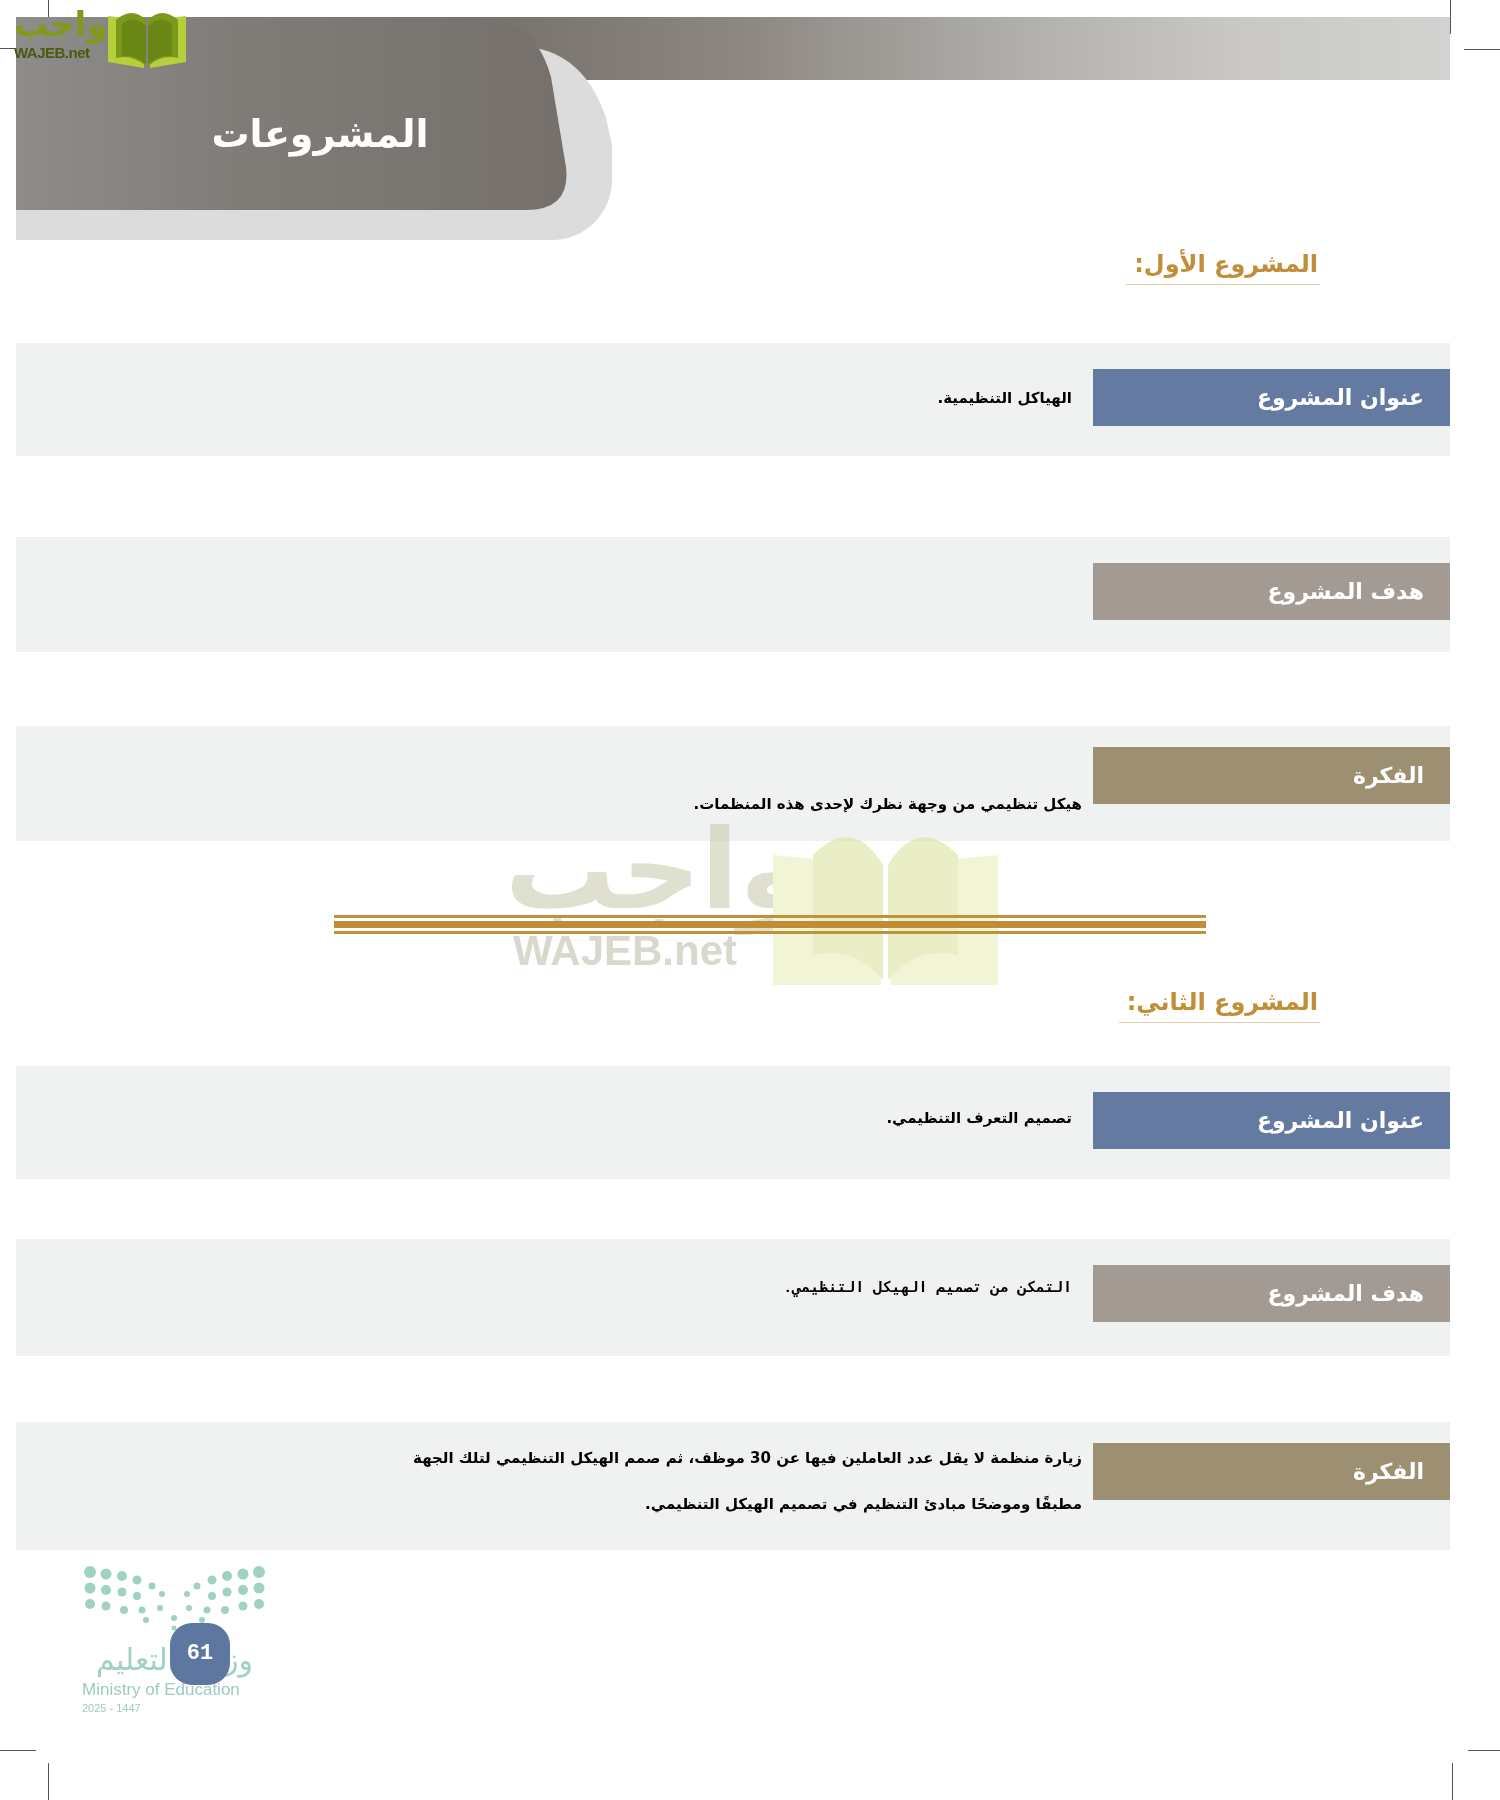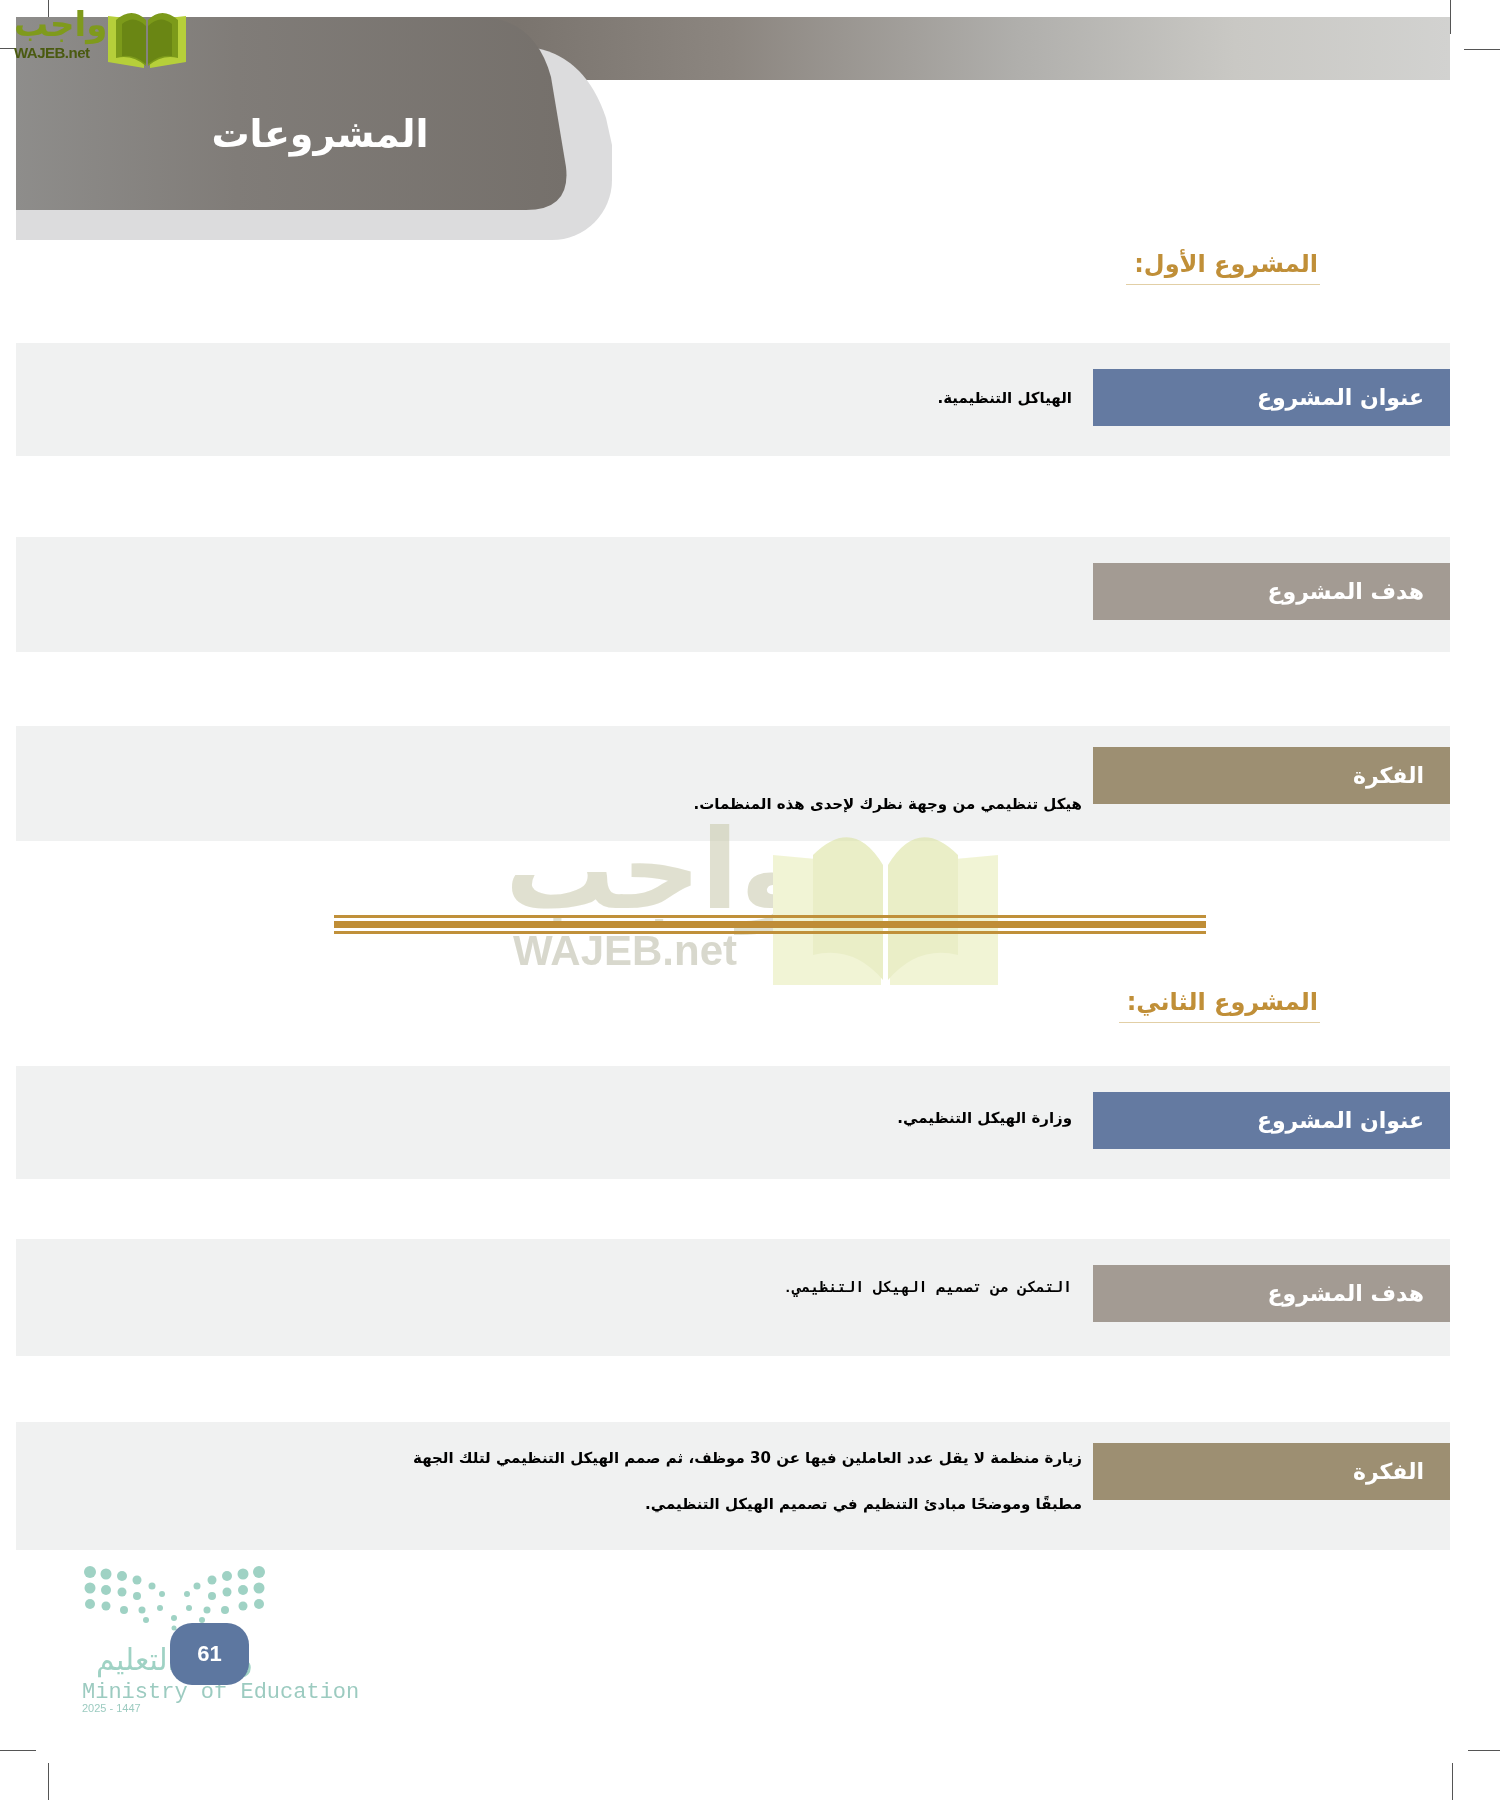--- a/index.html
+++ b/index.html
@@ -68,26 +68,26 @@
   
   .watermark { position: absolute; left: 505px; top: 815px; width: 500px; height: 170px; opacity: 0.55; pointer-events: none; }
   .wm-ar { position: absolute; left: 0; top: 0; font-size: 110px; font-weight: bold; color: #c8c8aa; direction: rtl; line-height: 1; }
   .wm-en { position: absolute; left: 8px; top: 112px; font-size: 42px; font-weight: bold; color: #b9b9a5; font-family: "Liberation Sans", sans-serif; }
   .wm-book { position: absolute; left: 268px; top: 0; }
 
   
   .moe-logo { position: absolute; left: 82px; top: 1562px; width: 190px; height: 160px; }
   .moe-dots { position: absolute; left: 0; top: 0; }
   .moe-ar { position: absolute; left: 0; top: 80px; font-size: 30px; color: #9fd2c4; direction: rtl; width: 185px; text-align: center; letter-spacing: 2px; }
-  .moe-en { position: absolute; left: 0; top: 118px; font-size: 22px; color: #9ccbc0; font-family: Liberation Mono, monospace; white-space: nowrap; }
+  .moe-en { position: absolute; left: 0; top: 118px; font-size: 17px; color: #9ccbc0; font-family: Liberation Sans, sans-serif; white-space: nowrap; }
   .moe-year { position: absolute; left: 0; top: 140px; font-size: 11px; color: #9ccbc0; font-family: "Liberation Sans", sans-serif; text-align: right; }
   .page-badge {
-    position: absolute; left: 170px; top: 1623px; width: 79px; height: 62px;
+    position: absolute; left: 170px; top: 1623px; width: 60px; height: 62px;
     background: #5d77a0; border-radius: 22px; color: #ffffff; font-weight: bold;
-    font-size: 22px; text-align: center; line-height: 62px; font-family: Liberation Sans, sans-serif;
+    font-size: 22px; text-align: center; line-height: 62px; font-family: Liberation Mono, monospace;
   }
 </style>
 </head>
 <body>
 
 <div class="crop" style="left:48px;top:0;width:1px;height:40px;"></div>
 <div class="crop" style="left:0;top:48px;width:48px;height:1px;"></div>
 <div class="crop" style="left:1450px;top:0;width:1px;height:34px;"></div>
 <div class="crop" style="left:1464px;top:49px;width:36px;height:1px;"></div>
 <div class="crop" style="left:0;top:1750px;width:36px;height:1px;"></div>
@@ -143,21 +143,21 @@
 <div class="divider" style="top:915px;">
   <div class="l1"></div>
     <div class="l2"></div>
     <div class="l3"></div>
 </div>
 
 <div class="section-heading" style="top:988px;">المشروع الثاني:</div>
 
 <div class="row" style="top:1066px;height:113px;">
   <div class="row-label label-blue" style="top:26px;">عنوان المشروع</div>
-  <div class="row-text" style="top:30px;">وزارة الهيكل التنظيمي.</div>
+  <div class="row-text" style="top:30px;">تصميم التعرف التنظيمي.</div>
 </div>
 
 <div class="row" style="top:1239px;height:117px;">
   <div class="row-label label-grey" style="top:26px;">هدف المشروع</div>
   <div class="row-text" style="top:28px;font-family:Liberation Mono, monospace;">التمكن من تصميم الهيكل التنظيمي.</div>
 </div>
 
 <div class="row" style="top:1422px;height:128px;">
   <div class="row-label label-khaki" style="top:21px;">الفكرة</div>
   <div class="row-text" style="top:14px;right:368px;white-space:nowrap;">زيارة منظمة لا يقل عدد العاملين فيها عن 30 موظف، ثم صمم الهيكل التنظيمي لتلك الجهة</div>

